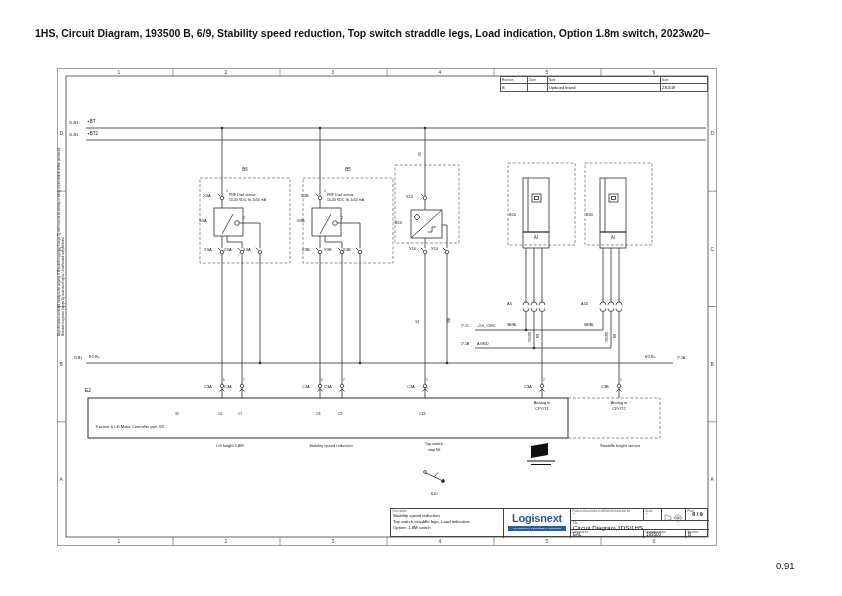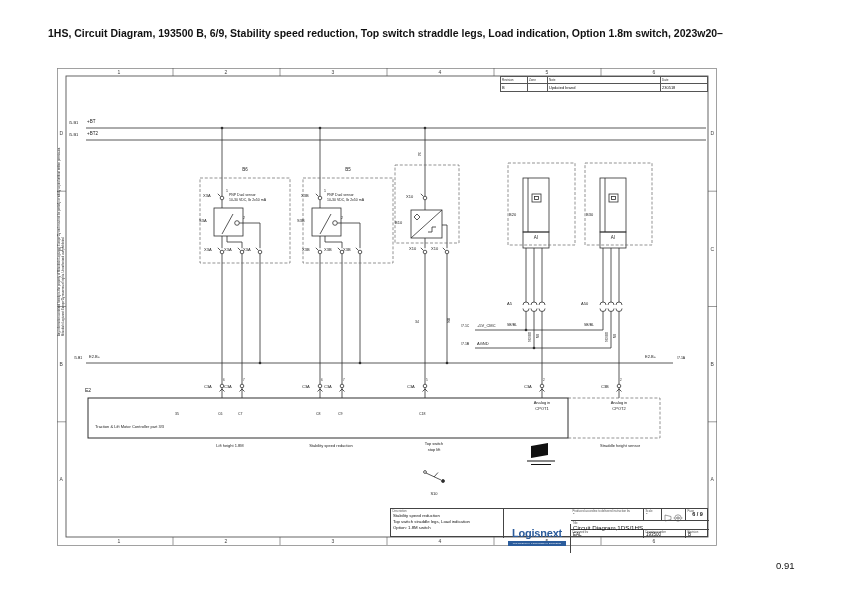--- a/index.html
+++ b/index.html
@@ -1,18 +1,18 @@
 <!DOCTYPE html>
 <html><head>
 <meta charset="utf-8">
 <style>
   html,body{margin:0;padding:0}
   body{width:842px;height:596px;position:relative;background:#fff;
        font-family:"Liberation Sans",sans-serif;overflow:hidden}
-  .page-title{position:absolute;left:48px;top:27px;font-size:10.5px;font-weight:bold;
+  .page-title{position:absolute;left:35px;top:27px;font-size:10.5px;font-weight:bold;
               color:#111;white-space:nowrap}
   .page-num{position:absolute;left:776px;top:560px;font-size:9.5px;color:#111}
   .sheet{position:absolute;left:57px;top:68px;width:660px;height:478px}
   .sheet > svg{position:absolute;left:0;top:0}
   #annotations,#grid{position:absolute;left:0;top:0;width:660px;height:478px;pointer-events:none}
   .ann{position:absolute;line-height:1;color:#1c1c1c;white-space:nowrap;transform-origin:left top}
   .grid-label{position:absolute;font-size:5px;color:#444;line-height:1}
   
   .rev-table{position:absolute;left:443px;top:8px;width:208px;border:0.5px solid #555;
              box-sizing:border-box;background:#fff}
@@ -25,21 +25,21 @@
   .rt-c:last-child{border-right:none}
   .rt-c1{width:27px}.rt-c2{width:20px}.rt-c3{width:113px}.rt-c4{width:46px}
   
   .title-block{position:absolute;left:333px;top:440px;width:318px;height:29px;
                border:0.8px solid #444;box-sizing:border-box;background:#fff}
   .tb{position:absolute;box-sizing:border-box}
   .tb-h{font-size:2.8px;color:#555;line-height:1;padding:0.5px 0 0 1.5px;white-space:nowrap;overflow:hidden}
   .tb-v{font-size:4.5px;color:#111;line-height:1;padding-left:2px;white-space:nowrap}
   .tb-desc{left:0;top:0;width:113px;height:29px;border-right:0.8px solid #444}
   .tb-desc .line{font-size:4.3px;line-height:1;margin:1.7px 0 0 2px;white-space:nowrap;color:#111}
-  .tb-logo{left:113px;top:15px;width:67px;height:29px;border-right:0.8px solid #444;text-align:center}
+  .tb-logo{left:113px;top:0;width:67px;height:29px;border-right:0.8px solid #444;text-align:center}
   .logo-text{font-size:11px;font-weight:bold;color:#2b5c9c;margin-top:4px;letter-spacing:-0.2px;line-height:1}
   .logo-bar{margin:1.5px auto 0;width:58px;height:5px;background:#2b5c9c;color:#fff;
             font-size:2.5px;line-height:5px;text-align:center;letter-spacing:0.3px}
   .tb-r1a{left:180px;top:0;width:73px;height:12px;border-right:0.8px solid #444;border-bottom:0.8px solid #444}
   .tb-r1b{left:253px;top:0;width:18px;height:12px;border-right:0.8px solid #444;border-bottom:0.8px solid #444}
   .tb-r1c{left:271px;top:0;width:24px;height:12px;border-right:0.8px solid #444;border-bottom:0.8px solid #444}
   .tb-r1d{left:295px;top:0;width:23px;height:12px;border-bottom:0.8px solid #444}
   .tb-r2{left:180px;top:12px;width:138px;height:9px;border-bottom:0.8px solid #444}
   .tb-r2 .tb-v{font-size:6.2px;padding-top:0.5px}
   .tb-r3a{left:180px;top:21px;width:73px;height:8px;border-right:0.8px solid #444}

